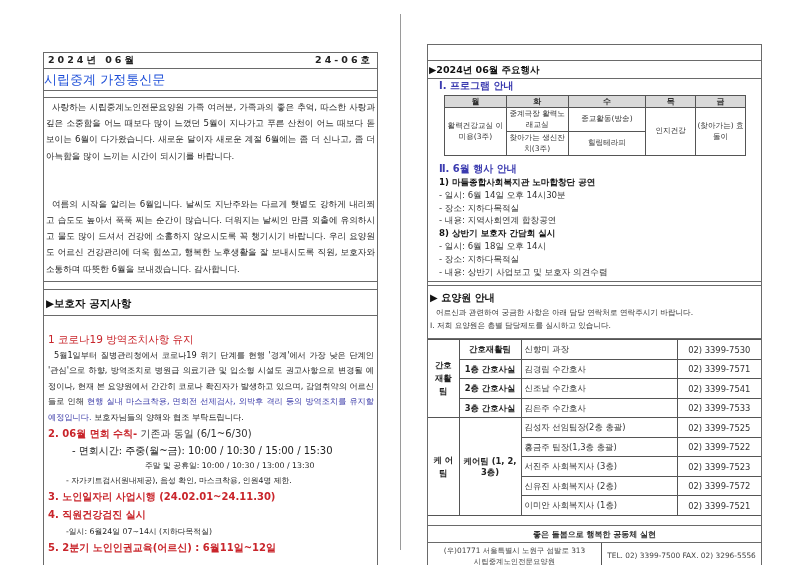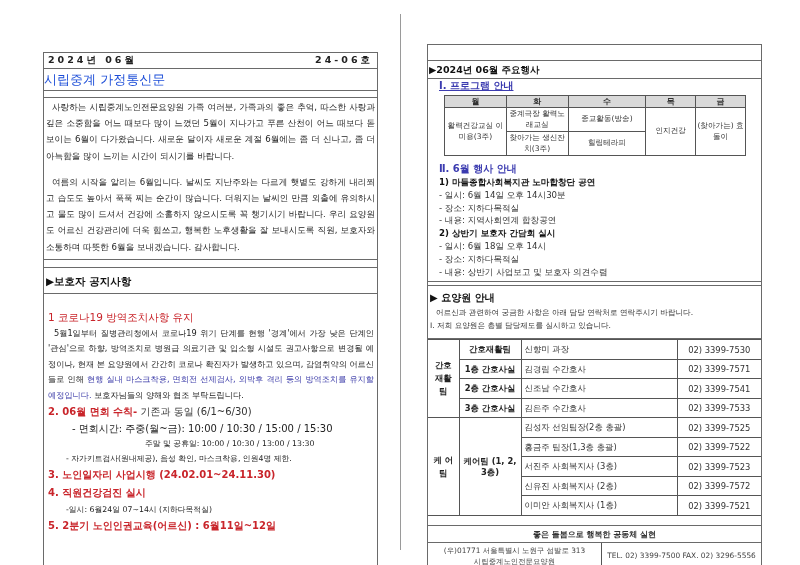--- a/index.html
+++ b/index.html
@@ -9,40 +9,40 @@
   .fold-line { position: absolute; left: 400px; top: 14px; width: 1px; height: 536px; background: #9a9a9a; }
 
   
   .left { position: absolute; left: 43px; top: 52px; width: 335px; border: 1.5px solid #6a6a6a; }
   .row { border-bottom: 1.5px solid #6a6a6a; }
   .hdr { height: 16px; display: flex; justify-content: space-between; align-items: center; padding: 0 4px; font-size: 9.5px; font-weight: bold; letter-spacing: 3px; color: #222; }
   .title { height: 22px; font-size: 13px; font-weight: normal; line-height: 22px; color: #1d4ed8; }
   .spacer { height: 7px; }
   .greet { padding: 1px 2px 4px 2px; font-size: 8.6px; line-height: 16.2px; text-align: justify; color: #222; }
   .greet p { text-indent: 6px; }
-  .greet p + p { margin-top: 10px; }
+  .greet p + p { margin-top: 32px; }
   .gap { height: 8px; }
   .sec-title { height: 26px; padding: 0 2px; font-size: 10.5px; font-weight: bold; line-height: 26px; color: #111; }
   .notice { padding: 14px 3px 30px 4px; font-size: 8.2px; line-height: 15.5px; color: #222; }
   .notice .h { color: #c9252b; font-weight: bold; font-size: 10px; line-height: 18px; }
   .notice .h.first { font-weight: normal; font-size: 10.5px; }
   .notice .h .plain { color: #333; font-weight: normal; font-size: 10px; }
   .notice .body { text-indent: 6px; text-align: justify; }
   .notice .blue { color: #3b3ba8; }
   .notice .sub { padding-left: 24px; font-size: 10px; line-height: 15px; }
   .notice .sub2 { padding-left: 97px; font-size: 7.8px; line-height: 15px; }
   .notice .sub3 { padding-left: 18px; font-size: 7.8px; line-height: 15px; }
   .bottom-blank { height: 11px; border-bottom: none; }
 
   
   .right { position: absolute; left: 427px; top: 44px; width: 335px; border: 1.5px solid #6a6a6a; }
   .r-top { height: 16px; }
   .r-sec { height: 18px; font-size: 9.5px; font-weight: bold; line-height: 18px; padding-left: 1px; color: #111; }
   .events { padding: 0 3px 3px 3px; }
-  .roman { color: #3b3bb0; font-weight: bold; font-size: 10px; line-height: 14px; padding-left: 8px; text-decoration: underline; }
+  .roman { color: #3b3bb0; font-weight: bold; font-size: 10px; line-height: 14px; padding-left: 8px; }
   table.prog { border-collapse: collapse; margin: 2px 0 6px 13px; width: 302px; font-size: 7.6px; text-align: center; color: #333; }
   table.prog th { background: #d9d9d9; font-weight: bold; height: 11px; border: 1px solid #555; font-size: 8px; }
   table.prog td { border: 1px solid #555; line-height: 10.5px; padding: 1px 0; }
   .ev { font-size: 8.6px; line-height: 12.8px; padding-left: 8px; color: #333; }
   .ev.b { font-weight: bold; color: #111; }
   .ev.roman2 { color: #3b3bb0; font-weight: bold; font-size: 10px; line-height: 14px; padding-left: 8px; }
   .dbl { height: 4px; border-bottom: 1.5px solid #6a6a6a; }
   .info { padding: 4px 2px 6px 2px; }
   .info .t { font-size: 10px; font-weight: bold; line-height: 16px; color: #111; }
   .info .l { font-size: 7.6px; line-height: 13px; color: #333; }
@@ -116,21 +116,21 @@
         <td>찾아가는 생신잔치(3주)</td>
         <td>힐링테라피</td>
       </tr>
     </tbody>
       </table>
     <div class="ev roman2">Ⅱ. 6월 행사 안내</div>
     <div class="ev b">1) 마들종합사회복지관 노마합창단 공연</div>
     <div class="ev">- 일시: 6월 14일 오후 14시30분</div>
     <div class="ev">- 장소: 지하다목적실</div>
     <div class="ev">- 내용: 지역사회연계 합창공연</div>
-    <div class="ev b">2) 상반기 보호자 간담회 실시</div>
+    <div class="ev b">8) 상반기 보호자 간담회 실시</div>
     <div class="ev">- 일시: 6월 18일 오후 14시</div>
     <div class="ev">- 장소: 지하다목적실</div>
     <div class="ev">- 내용: 상반기 사업보고 및 보호자 의견수렴</div>
   </div>
   <div class="row" style="height:1px;"></div>
   <div class="dbl"></div>
   <div class="row info">
     <div class="t">▶ 요양원 안내</div>
     <div class="l l2">어르신과 관련하여 궁금한 사항은 아래 담당 연락처로 연락주시기 바랍니다.</div>
     <div class="l">Ⅰ. 저희 요양원은 층별 담당제도를 실시하고 있습니다.</div>

